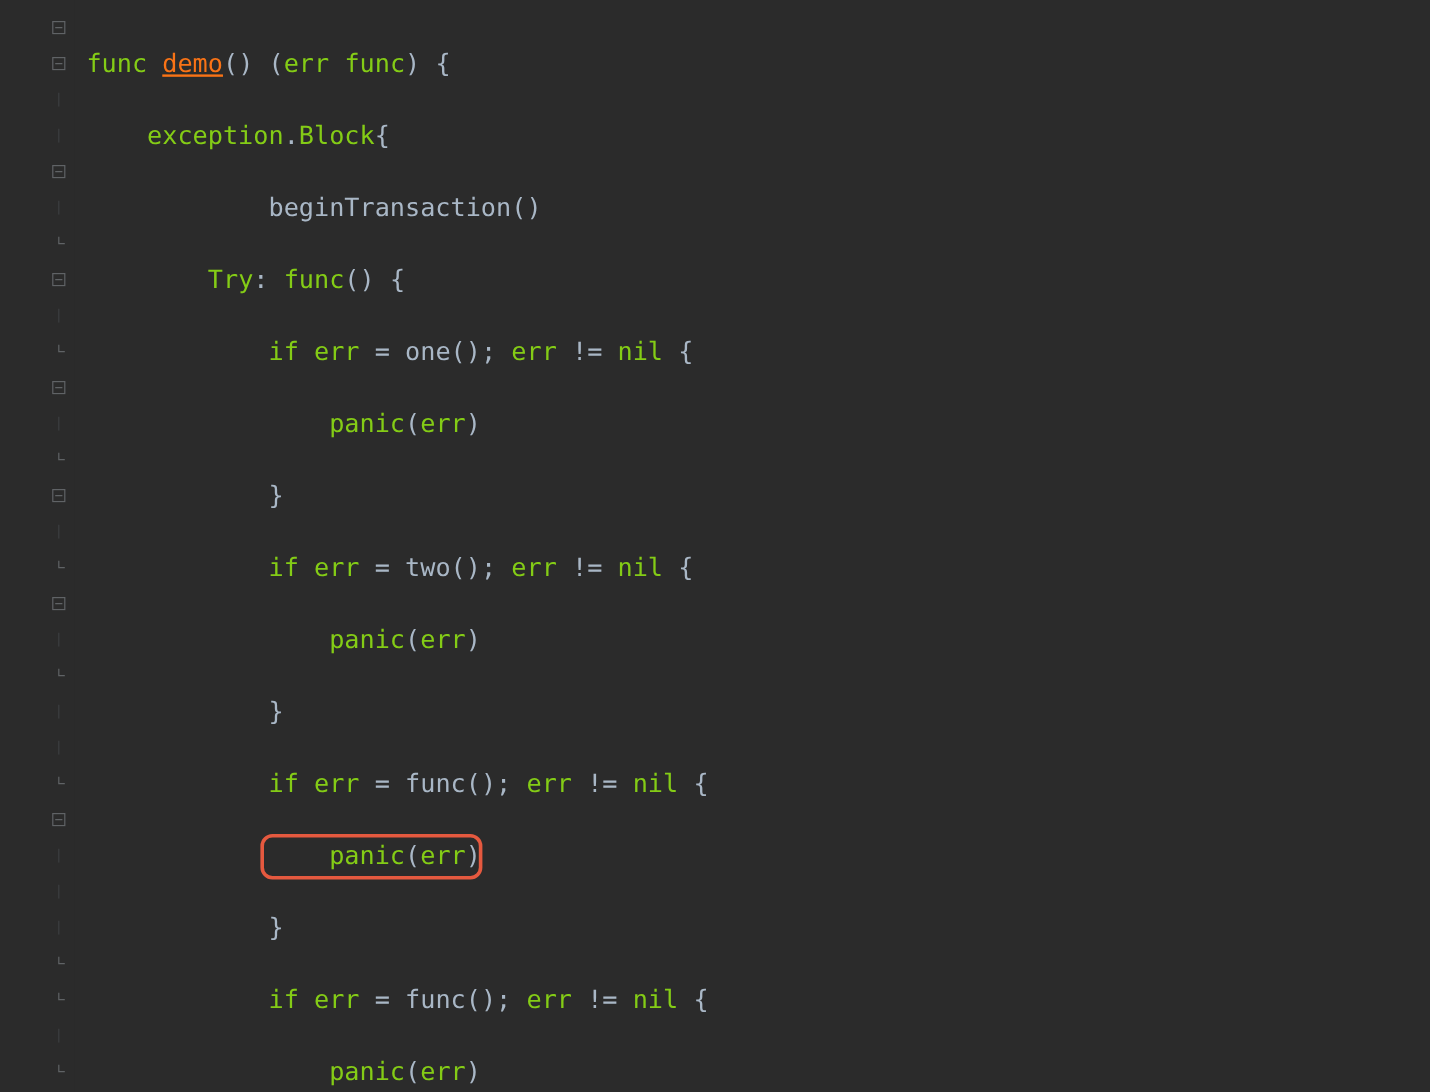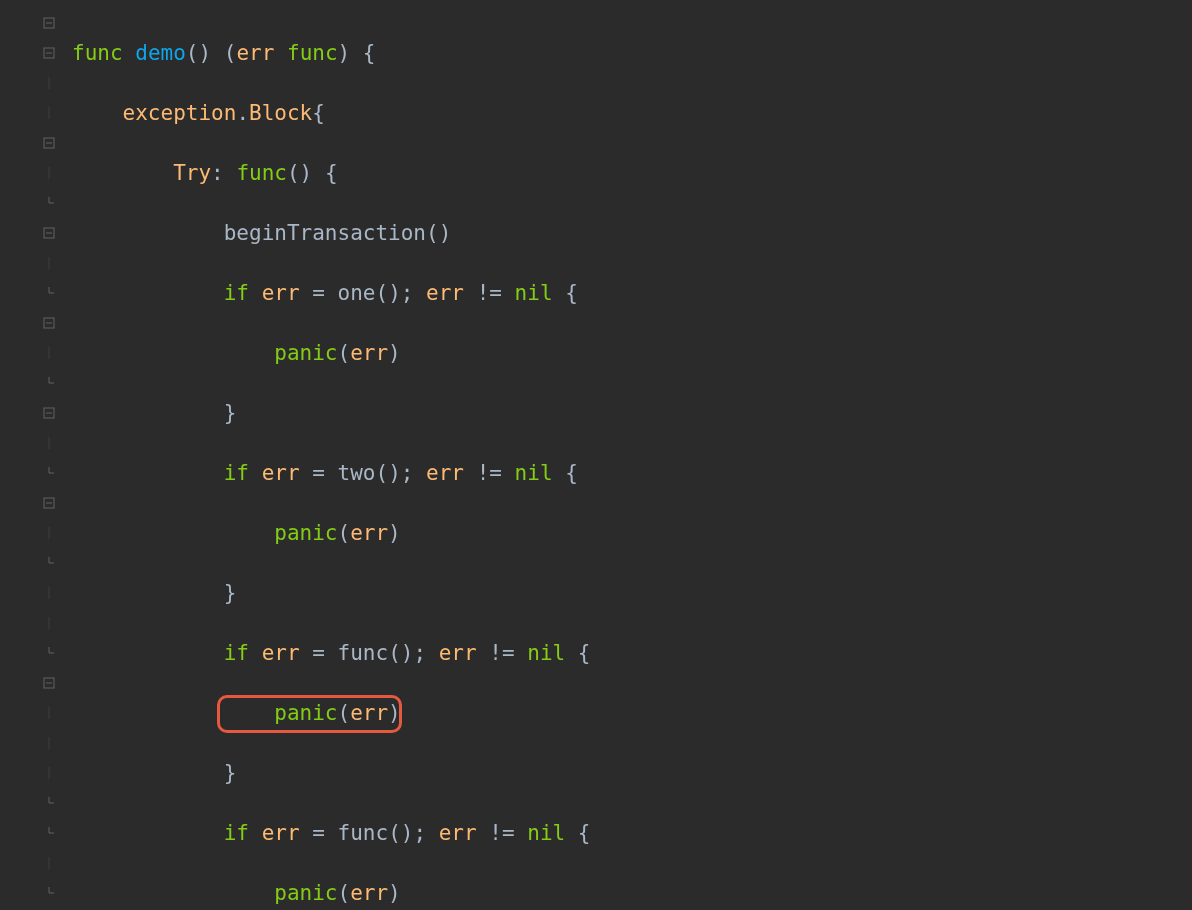--- a/index.html
+++ b/index.html
@@ -36,22 +36,22 @@
     justify-content: center;
   }
   .fold-marker svg { width: 12px; height: 12px; }
   .code {
     flex: 1;
     padding: 8px 0 0 10px;
     white-space: pre;
   }
   .code-line { height: 30px; position: relative; }
   .kw { color: #84cc16; }
-  .fn { color: #0ea5e9; }
-  .ident { color: #fdba74; }
+  .fn { color: #f97316; text-decoration: underline; }
+  .ident { color: #84cc16; }
   .call { color: #a9b7c6; }
   .punct { color: #a9b7c6; }
   .highlight-box {
     position: absolute;
     border: 3px solid #e5593f;
     border-radius: 10px;
     pointer-events: none;
   }
 </style>
 </head>
@@ -274,22 +274,22 @@
         <svg viewBox="0 0 12 12">
           <path d="M6 0 L6 6 L11 6" fill="none" stroke="#606366" stroke-width="1"></path>
         </svg>
       </div>
     </div>
   </div>
 
 <div class="code">
 <div class="code-line"><span class="kw">func</span> <span class="fn">demo</span><span class="punct">() (</span><span class="ident">err</span> <span class="kw">func</span><span class="punct">) {</span></div>
 <div class="code-line">    <span class="ident">exception</span><span class="punct">.</span><span class="ident">Block</span><span class="punct">{</span></div>
+<div class="code-line">            <span class="call">beginTransaction</span><span class="punct">()</span></div>
 <div class="code-line">        <span class="ident">Try</span><span class="punct">: </span><span class="kw">func</span><span class="punct">() {</span></div>
-<div class="code-line">            <span class="call">beginTransaction</span><span class="punct">()</span></div>
 <div class="code-line">            <span class="kw">if</span> <span class="ident">err</span> <span class="punct">= </span><span class="call">one</span><span class="punct">(); </span><span class="ident">err</span> <span class="punct">!= </span><span class="kw">nil</span> <span class="punct">{</span></div>
 <div class="code-line">                <span class="kw">panic</span><span class="punct">(</span><span class="ident">err</span><span class="punct">)</span></div>
 <div class="code-line">            <span class="punct">}</span></div>
 <div class="code-line">            <span class="kw">if</span> <span class="ident">err</span> <span class="punct">= </span><span class="call">two</span><span class="punct">(); </span><span class="ident">err</span> <span class="punct">!= </span><span class="kw">nil</span> <span class="punct">{</span></div>
 <div class="code-line">                <span class="kw">panic</span><span class="punct">(</span><span class="ident">err</span><span class="punct">)</span></div>
 <div class="code-line">            <span class="punct">}</span></div>
 <div class="code-line">            <span class="kw">if</span> <span class="ident">err</span> <span class="punct">= </span><span class="call">func</span><span class="punct">(); </span><span class="ident">err</span> <span class="punct">!= </span><span class="kw">nil</span> <span class="punct">{</span></div>
 <div class="code-line">                <span class="kw">panic</span><span class="punct">(</span><span class="ident">err</span><span class="punct">)</span></div>
 <div class="code-line">            <span class="punct">}</span></div>
 <div class="code-line">            <span class="kw">if</span> <span class="ident">err</span> <span class="punct">= </span><span class="call">func</span><span class="punct">(); </span><span class="ident">err</span> <span class="punct">!= </span><span class="kw">nil</span> <span class="punct">{</span></div>

